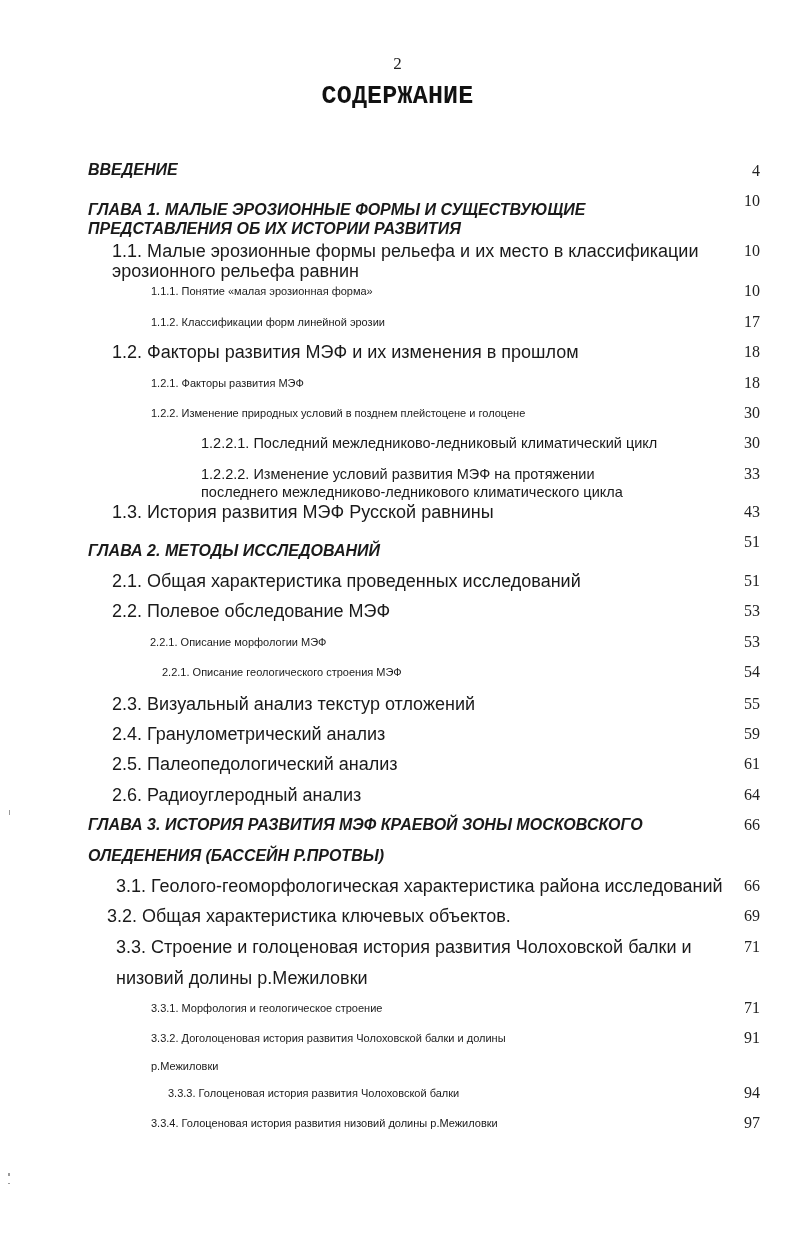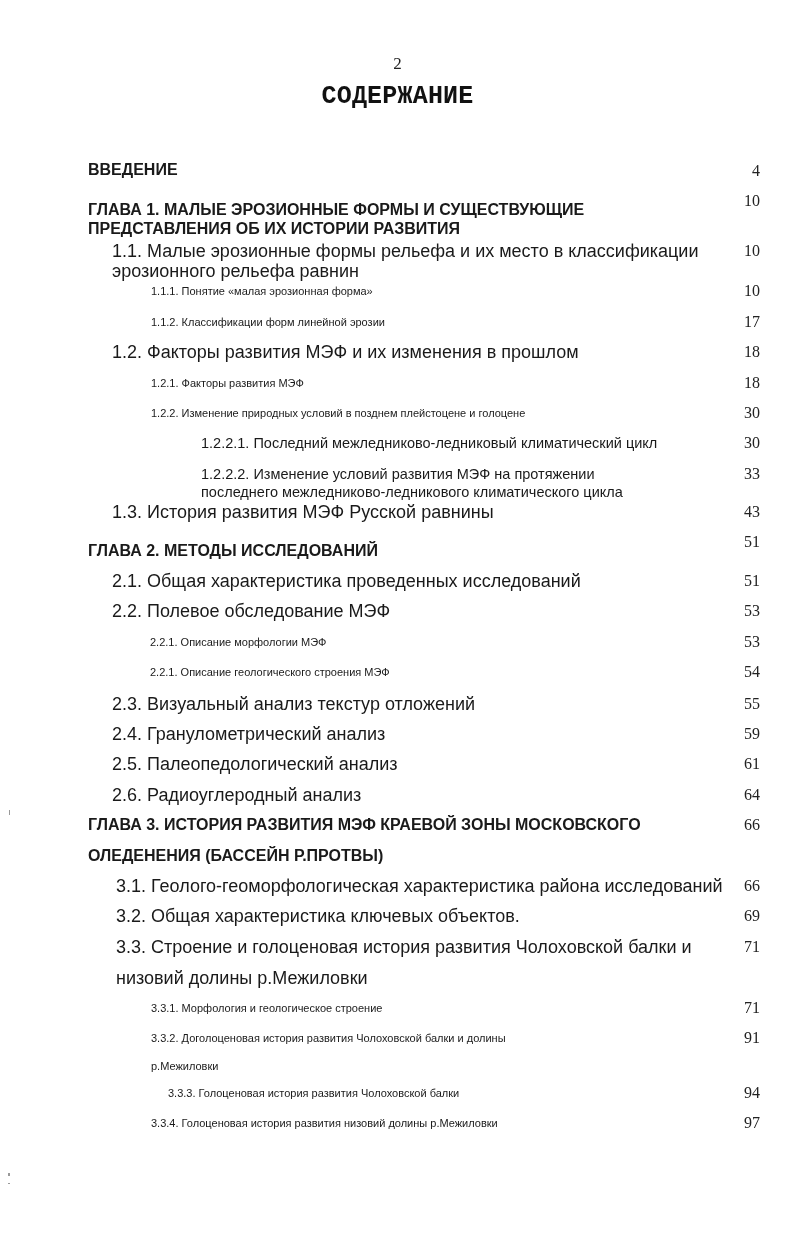--- a/index.html
+++ b/index.html
@@ -4,21 +4,21 @@
   <style>
     html, body { margin: 0; padding: 0; background: #ffffff; }
     body { width: 795px; height: 1243px; position: relative; overflow: hidden; color: #111; }
     .page-num { position: absolute; top: 54px; left: 0; width: 795px; text-align: center;
       font-family: "Liberation Serif", serif; font-size: 17px; color: #222; }
     .title { position: absolute; top: 82px; left: 0; width: 795px; text-align: center;
       font-family: Liberation Mono, monospace; font-weight: bold; font-size: 25px; letter-spacing: 0.2px; color: #111; }
     .toc { position: absolute; left: 0; top: 0; width: 795px; }
     .row { position: absolute; left: 0; width: 795px; }
     .row .txt { position: absolute; font-family: "Liberation Sans", sans-serif; font-size: 18px; line-height: 20px; color: #1a1a1a; white-space: nowrap; }
-    .row.chapter .txt { font-weight: bold; font-size: 16px; }
+    .row.chapter .txt { font-weight: bold; font-size: 16px; font-style: italic; }
     .row .pg { position: absolute; right: 35px; font-family: "Liberation Serif", serif; font-size: 16px; line-height: 20px; color: #222; text-align: right; }
     .row.l3 .txt { font-size: 11px; }
     .row.l4 .txt { font-size: 14.5px; }
     .mark { position: absolute; background: #999; }
   </style>
 </head>
 <body>
 
 <div class="page-num">2</div>
 <div class="title">СОДЕРЖАНИЕ</div>
@@ -97,21 +97,21 @@
     <span class="txt" style="left:112px">2.2. Полевое обследование МЭФ</span>
     <span class="pg">53</span>
   </div>
 
   <div class="row l3" style="top:632px">
     <span class="txt" style="left:150px">2.2.1. Описание морфологии МЭФ</span>
     <span class="pg">53</span>
   </div>
 
   <div class="row l3" style="top:662px">
-    <span class="txt" style="left:150px">2.2.1. Описание геологического строения МЭФ</span>
+    <span class="txt" style="left:162px">2.2.1. Описание геологического строения МЭФ</span>
     <span class="pg">54</span>
   </div>
 
   <div class="row section" style="top:694px">
     <span class="txt" style="left:112px">2.3. Визуальный анализ текстур отложений</span>
     <span class="pg">55</span>
   </div>
 
   <div class="row section" style="top:724px">
     <span class="txt" style="left:112px">2.4. Гранулометрический анализ</span>
@@ -133,21 +133,21 @@
     <span class="txt" style="left:88px; top:31px">ОЛЕДЕНЕНИЯ (БАССЕЙН Р.ПРОТВЫ)</span>
     <span class="pg" style="top:0">66</span>
   </div>
 
   <div class="row section" style="top:876px">
     <span class="txt" style="left:116px">3.1. Геолого-геоморфологическая характеристика района исследований</span>
     <span class="pg">66</span>
   </div>
 
   <div class="row section" style="top:906px">
-    <span class="txt" style="left:116px">3.2. Общая характеристика ключевых объектов.</span>
+    <span class="txt" style="left:107px">3.2. Общая характеристика ключевых объектов.</span>
     <span class="pg">69</span>
   </div>
 
   <div class="row section" style="top:937px">
     <span class="txt" style="left:116px; top:0">3.3. Строение и голоценовая история развития Чолоховской балки и</span>
     <span class="txt" style="left:116px; top:31px">низовий долины р.Межиловки</span>
     <span class="pg" style="top:0">71</span>
   </div>
 
   <div class="row l3" style="top:998px">

